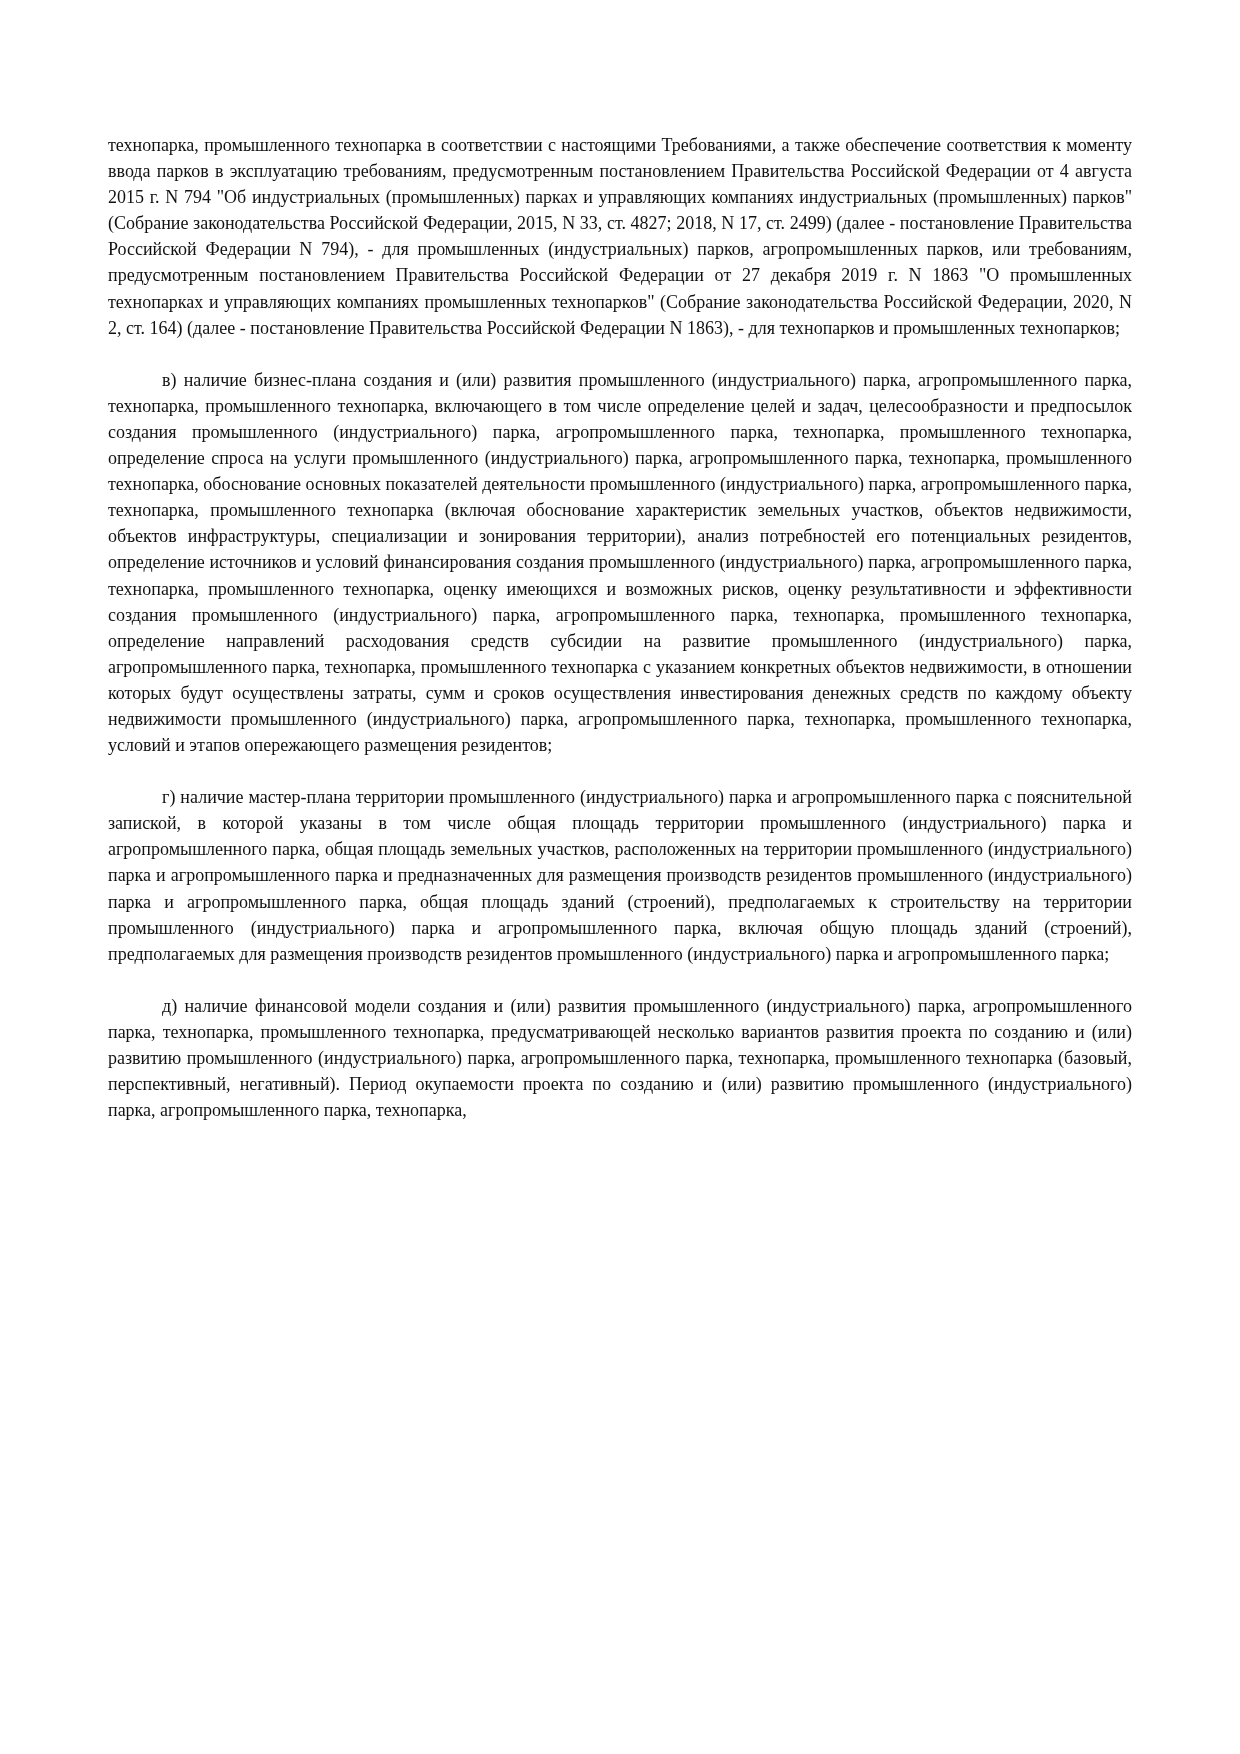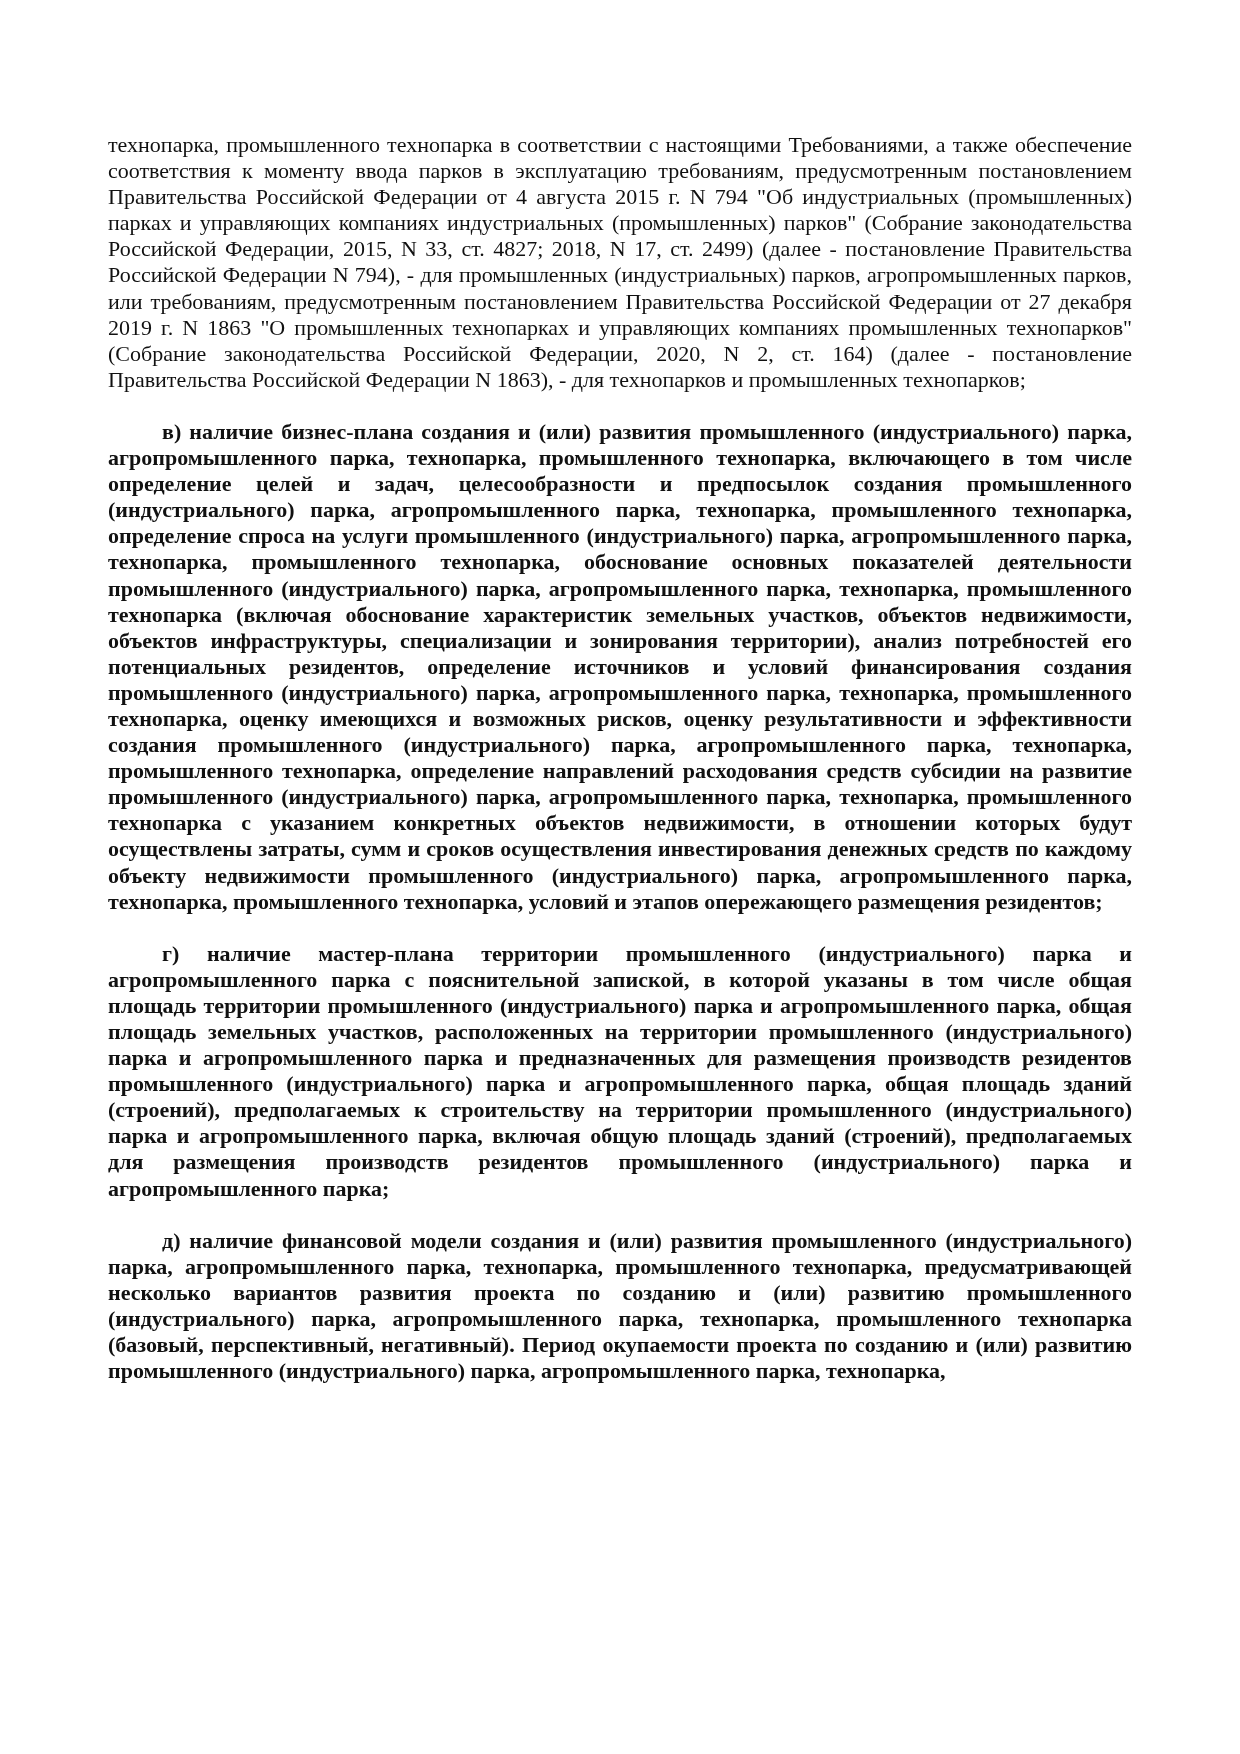--- a/index.html
+++ b/index.html
@@ -1,23 +1,23 @@
 <!DOCTYPE html>
 <html><head>
 <meta charset="utf-8">
 <style>
   html, body { margin: 0; padding: 0; background: #ffffff; }
   body { width: 1240px; height: 1754px; position: relative; overflow: hidden; }
   .page {
     position: absolute; left: 108px; top: 132px; width: 1024px;
-    font-family: "Liberation Serif", serif; font-size: 22px; line-height: 26.1px;
+    font-family: "Liberation Serif", serif; font-size: 18px; line-height: 26.1px;
     color: #111111; text-align: justify;
   }
   .para { margin: 0 0 26px 0; }
-  .para.indent { text-indent: 54px; font-weight: bold; }
+  .para.indent { text-indent: 54px; }
 </style>
 </head>
 <body>
 
 <div class="page">
   <p class="para">технопарка, промышленного технопарка в соответствии с настоящими Требованиями, а также обеспечение соответствия к моменту ввода парков в эксплуатацию требованиям, предусмотренным постановлением Правительства Российской Федерации от 4 августа 2015 г. N 794 "Об индустриальных (промышленных) парках и управляющих компаниях индустриальных (промышленных) парков" (Собрание законодательства Российской Федерации, 2015, N 33, ст. 4827; 2018, N 17, ст. 2499) (далее - постановление Правительства Российской Федерации N 794), - для промышленных (индустриальных) парков, агропромышленных парков, или требованиям, предусмотренным постановлением Правительства Российской Федерации от 27 декабря 2019 г. N 1863 "О промышленных технопарках и управляющих компаниях промышленных технопарков" (Собрание законодательства Российской Федерации, 2020, N 2, ст. 164) (далее - постановление Правительства Российской Федерации N 1863), - для технопарков и промышленных технопарков;</p>
   <p class="para indent">в) наличие бизнес-плана создания и (или) развития промышленного (индустриального) парка, агропромышленного парка, технопарка, промышленного технопарка, включающего в том числе определение целей и задач, целесообразности и предпосылок создания промышленного (индустриального) парка, агропромышленного парка, технопарка, промышленного технопарка, определение спроса на услуги промышленного (индустриального) парка, агропромышленного парка, технопарка, промышленного технопарка, обоснование основных показателей деятельности промышленного (индустриального) парка, агропромышленного парка, технопарка, промышленного технопарка (включая обоснование характеристик земельных участков, объектов недвижимости, объектов инфраструктуры, специализации и зонирования территории), анализ потребностей его потенциальных резидентов, определение источников и условий финансирования создания промышленного (индустриального) парка, агропромышленного парка, технопарка, промышленного технопарка, оценку имеющихся и возможных рисков, оценку результативности и эффективности создания промышленного (индустриального) парка, агропромышленного парка, технопарка, промышленного технопарка, определение направлений расходования средств субсидии на развитие промышленного (индустриального) парка, агропромышленного парка, технопарка, промышленного технопарка с указанием конкретных объектов недвижимости, в отношении которых будут осуществлены затраты, сумм и сроков осуществления инвестирования денежных средств по каждому объекту недвижимости промышленного (индустриального) парка, агропромышленного парка, технопарка, промышленного технопарка, условий и этапов опережающего размещения резидентов;</p>
   <p class="para indent">г) наличие мастер-плана территории промышленного (индустриального) парка и агропромышленного парка с пояснительной запиской, в которой указаны в том числе общая площадь территории промышленного (индустриального) парка и агропромышленного парка, общая площадь земельных участков, расположенных на территории промышленного (индустриального) парка и агропромышленного парка и предназначенных для размещения производств резидентов промышленного (индустриального) парка и агропромышленного парка, общая площадь зданий (строений), предполагаемых к строительству на территории промышленного (индустриального) парка и агропромышленного парка, включая общую площадь зданий (строений), предполагаемых для размещения производств резидентов промышленного (индустриального) парка и агропромышленного парка;</p>
   <p class="para indent">д) наличие финансовой модели создания и (или) развития промышленного (индустриального) парка, агропромышленного парка, технопарка, промышленного технопарка, предусматривающей несколько вариантов развития проекта по созданию и (или) развитию промышленного (индустриального) парка, агропромышленного парка, технопарка, промышленного технопарка (базовый, перспективный, негативный). Период окупаемости проекта по созданию и (или) развитию промышленного (индустриального) парка, агропромышленного парка, технопарка,</p>
 </div>

